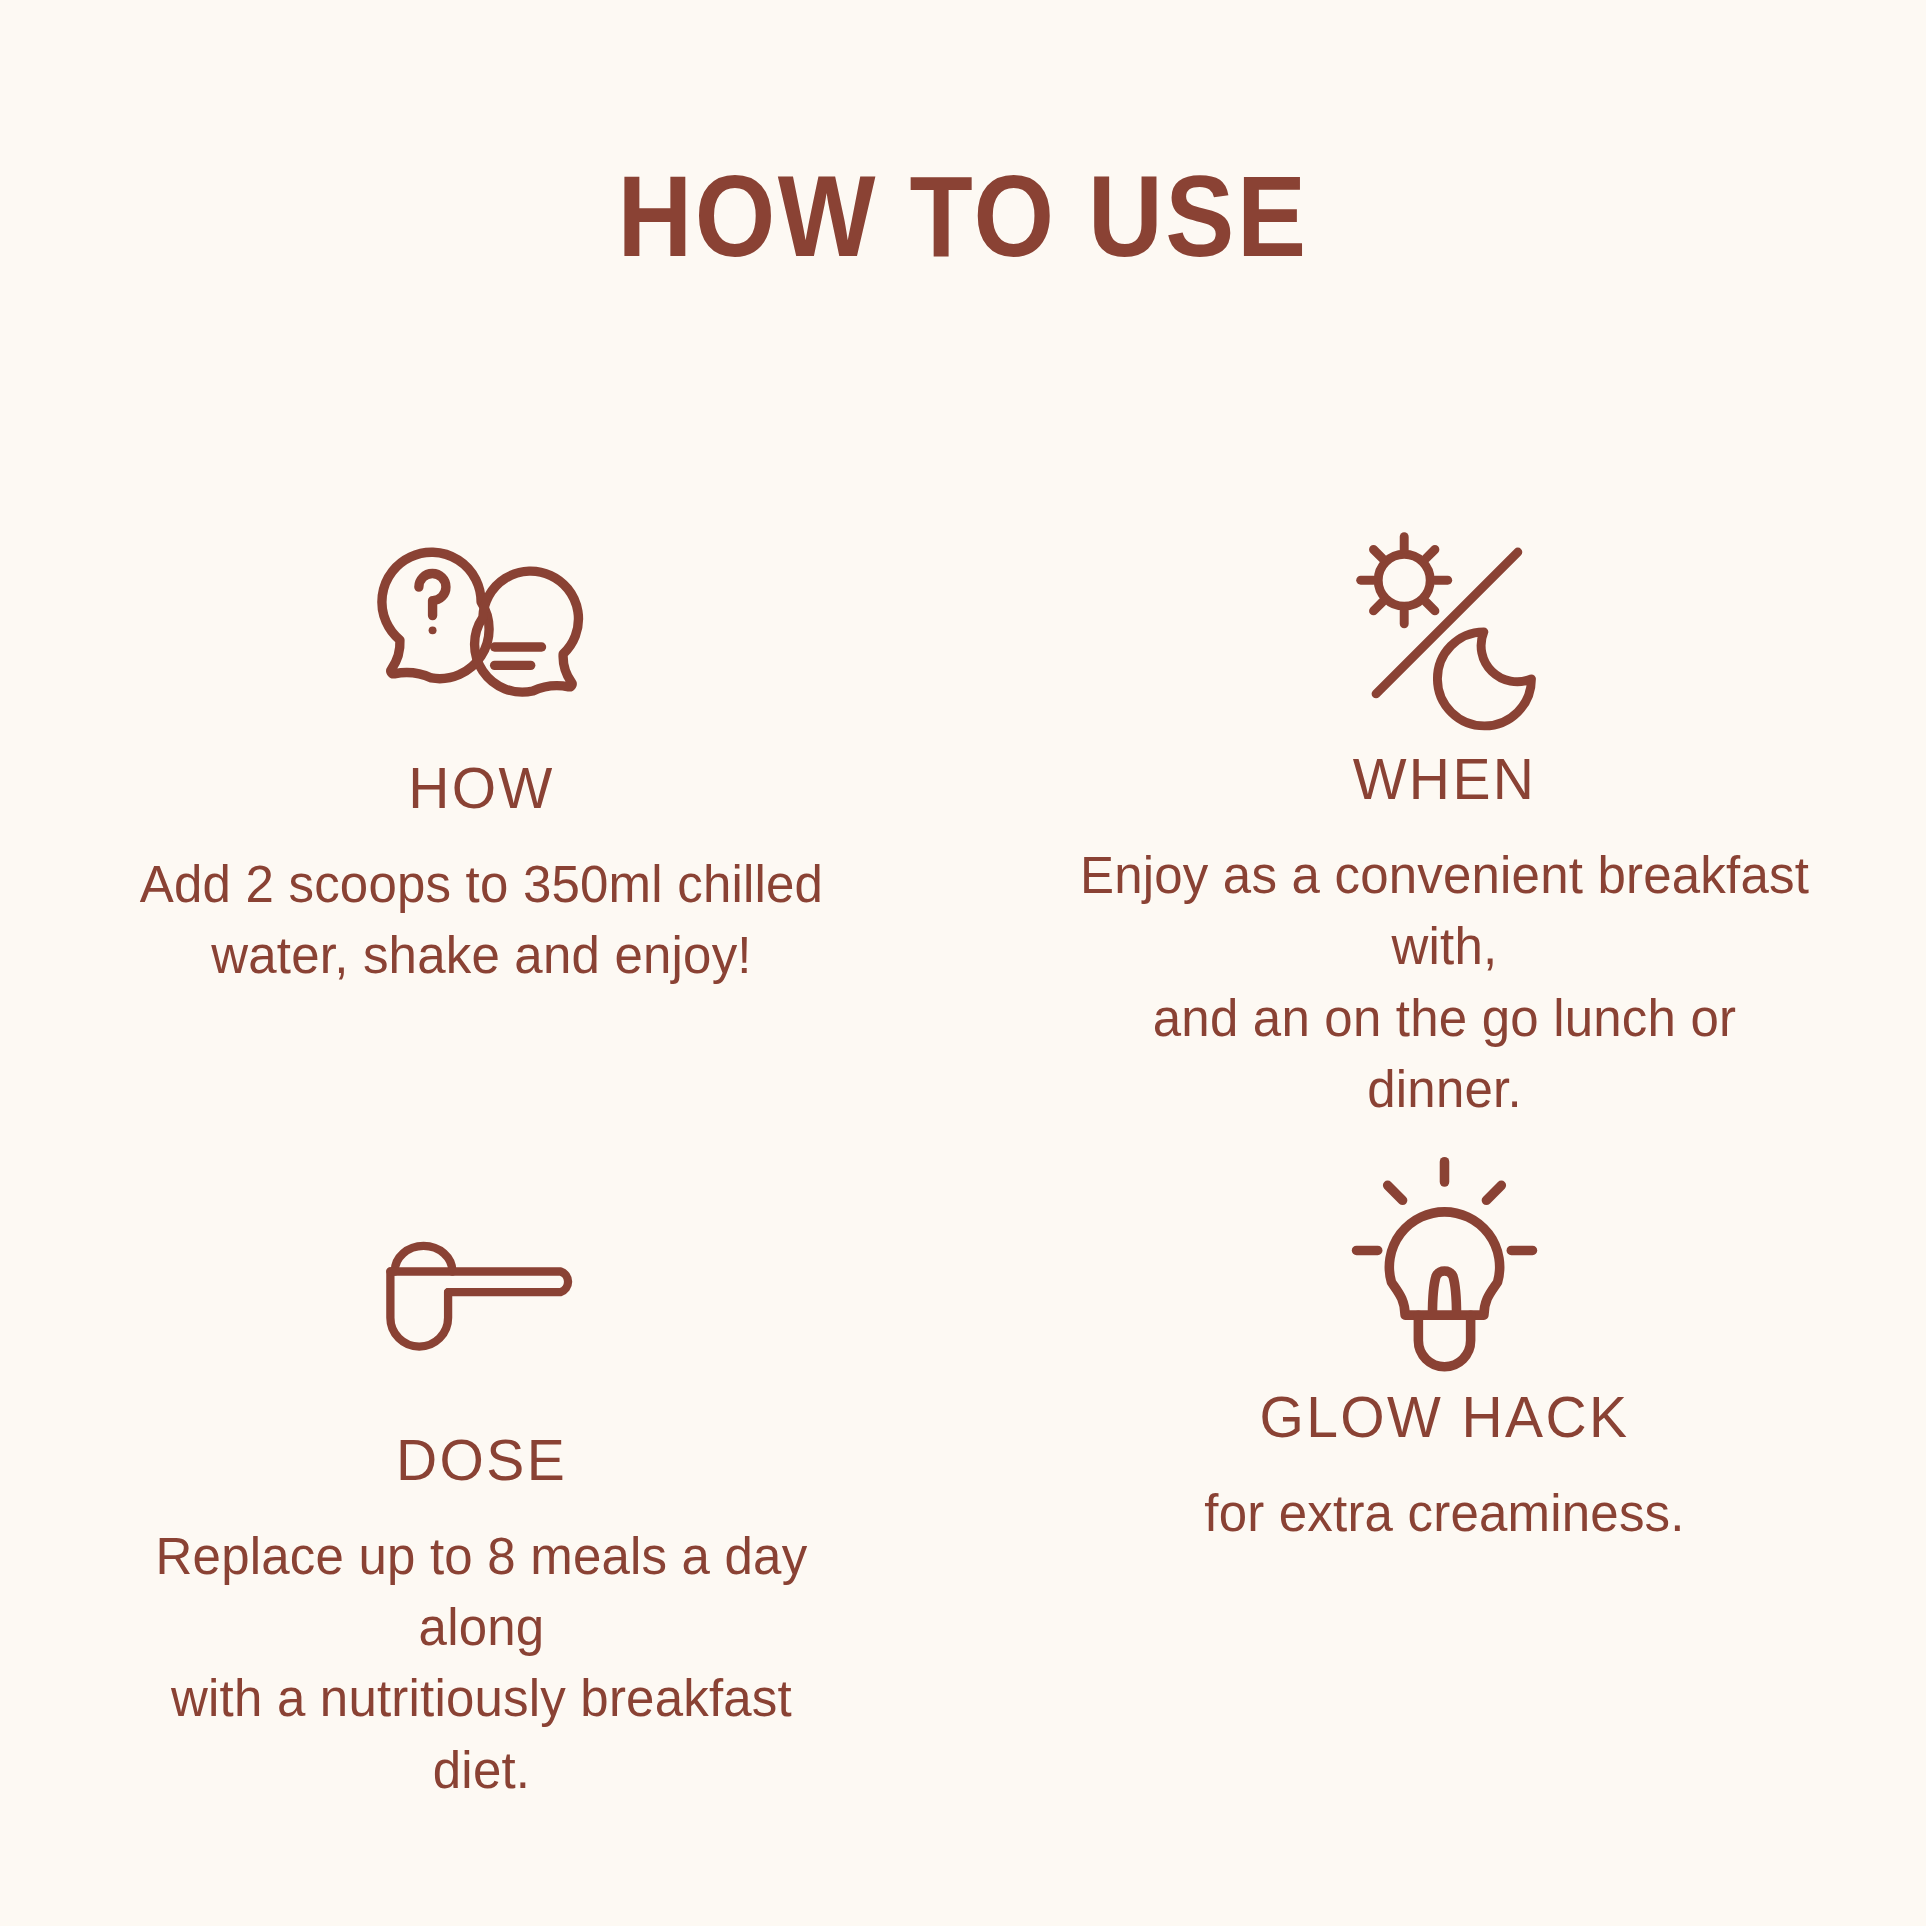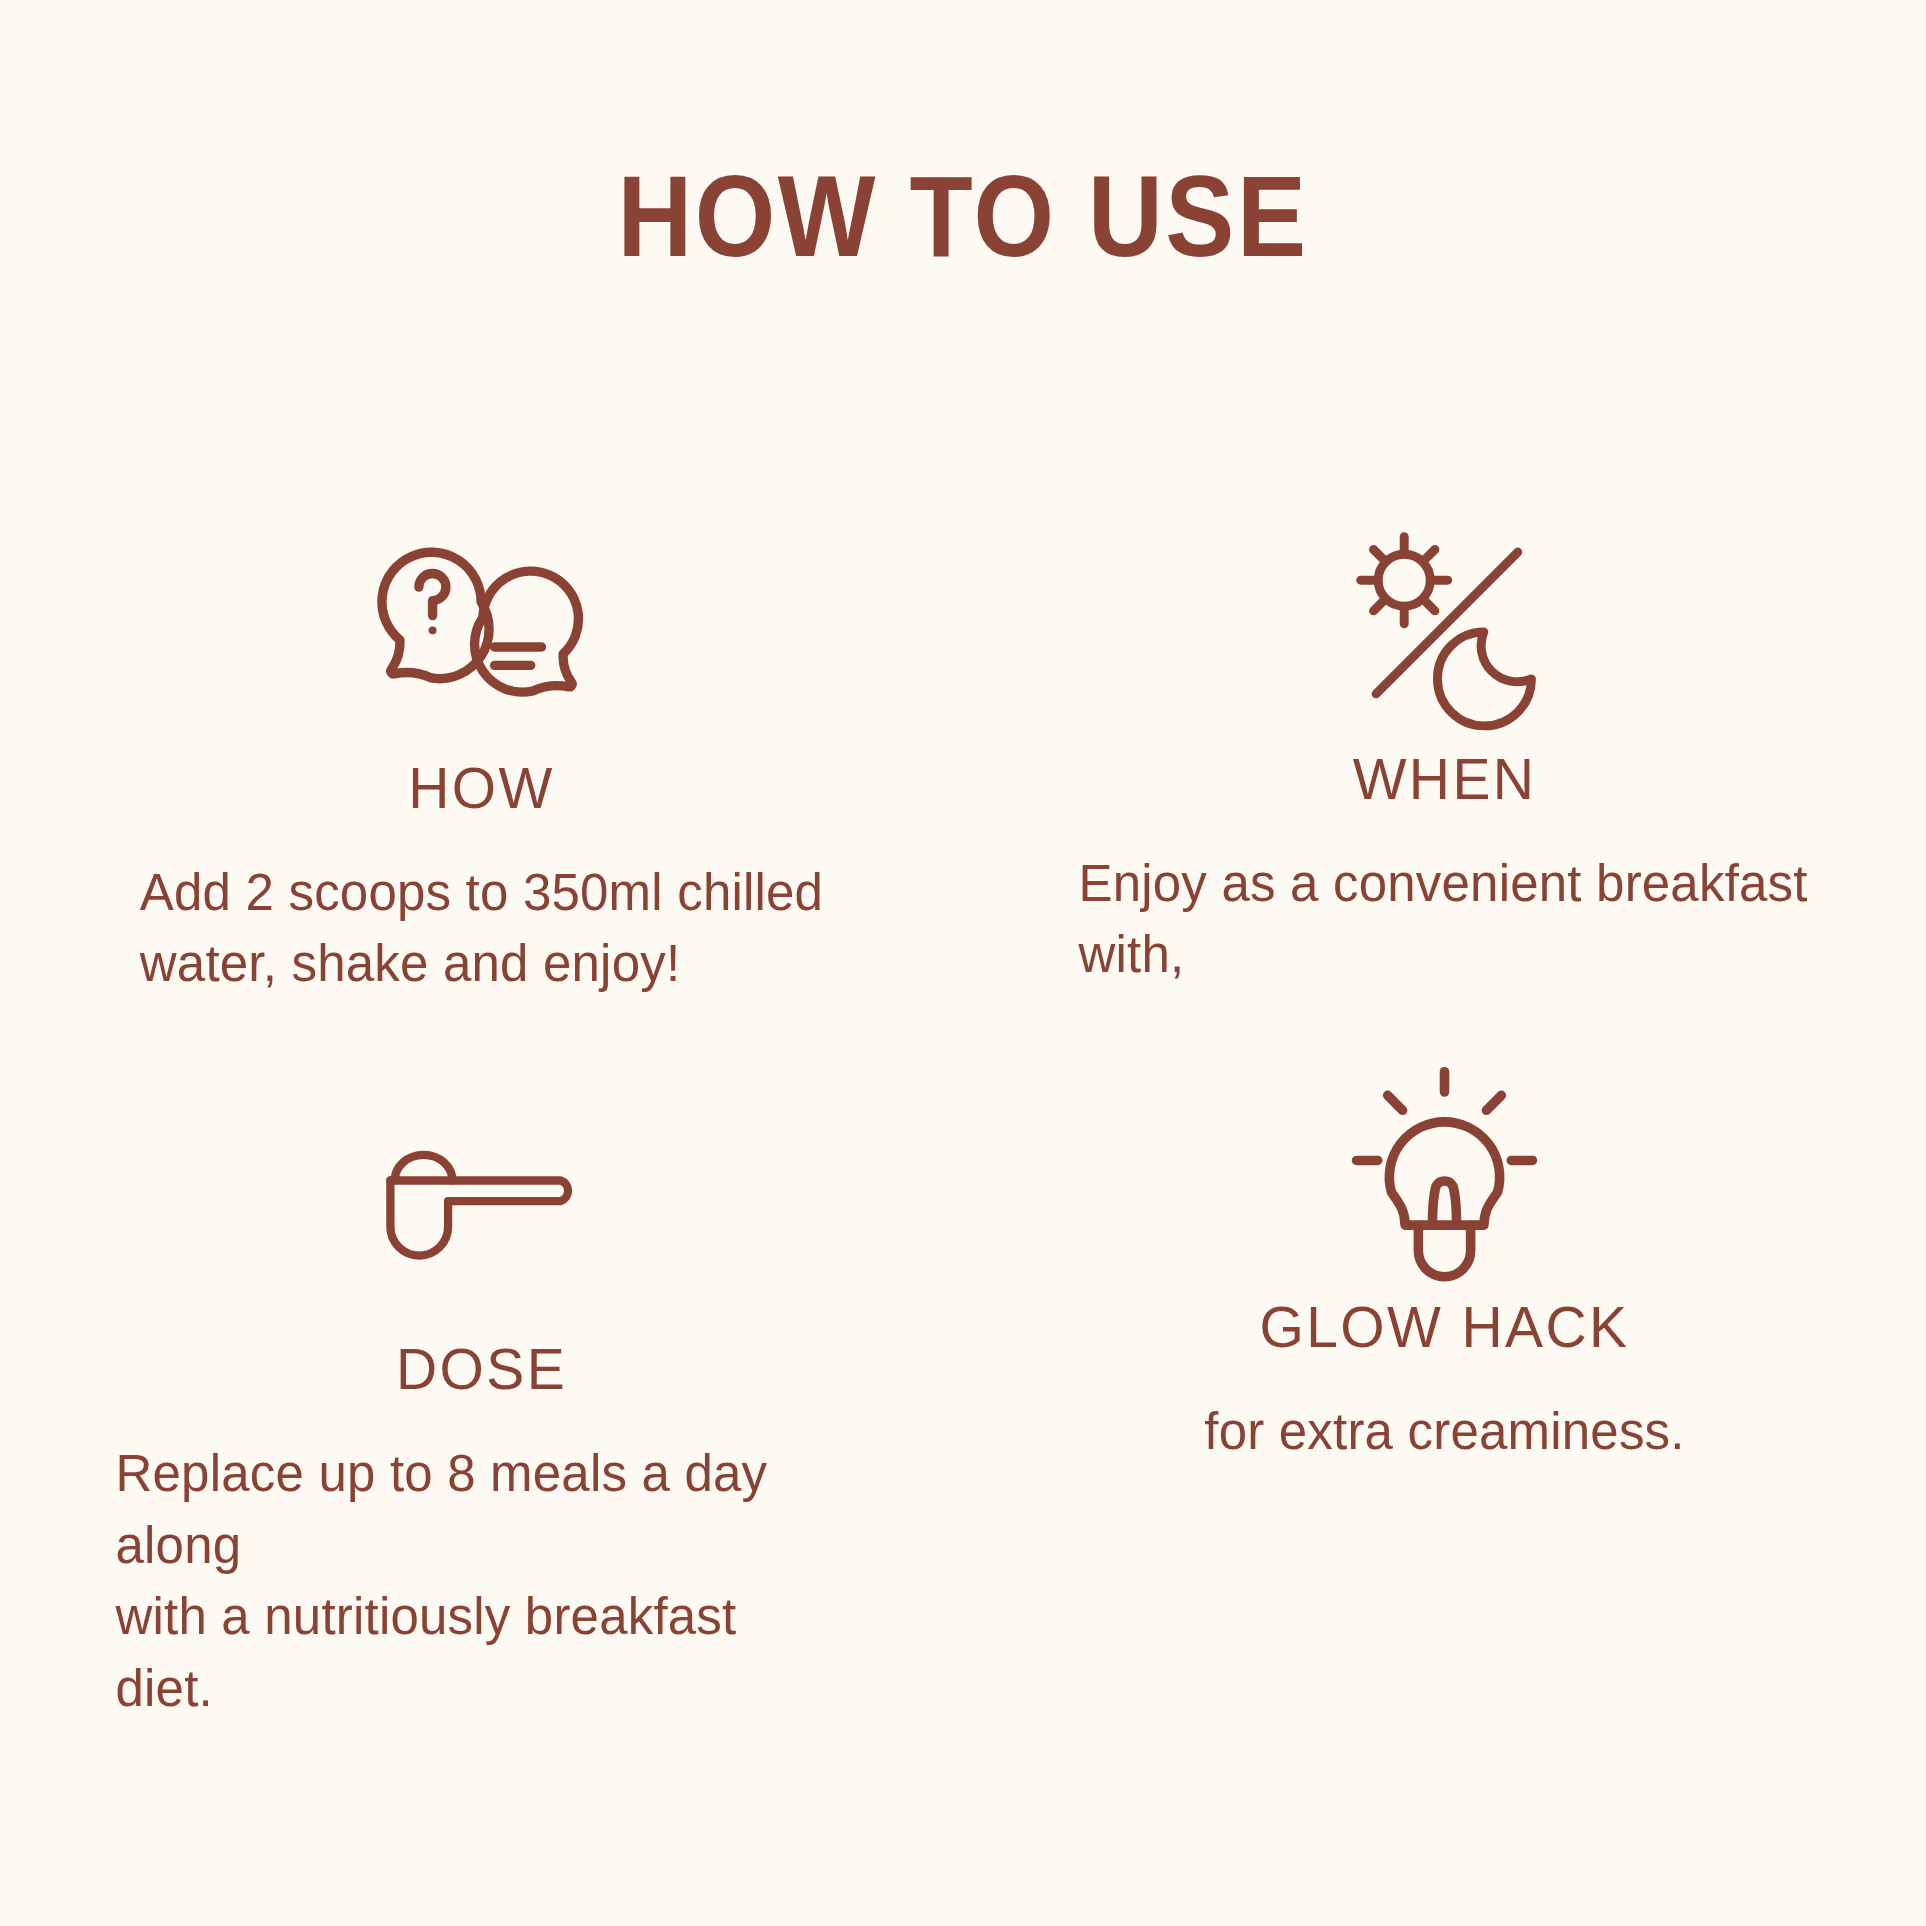--- a/index.html
+++ b/index.html
@@ -82,21 +82,22 @@
     white-space: nowrap;
   }
 
   .card-body {
     color: #8A4234;
     font-family: "Liberation Sans Narrow", "Liberation Sans", sans-serif;
     font-weight: 400;
     font-size: 51px;
     line-height: 1.40;
     letter-spacing: 0.2px;
-    margin-top: 40px;
+    text-align: center;
+    margin-top: 32px;
     max-width: 732px;
   }
   .card-body .ln { display: block; }
 
   
   .card.how    .icon-wrap { padding-top: 8.7px; }
   .card.when   .icon-wrap { padding-top: 0px;  }
   .card.dose   .icon-wrap { padding-top: 46px; }
   .card.glow   .icon-wrap { padding-top: 3.9px;  }
 </style>
@@ -160,20 +161,21 @@
           <path d="M16.5 89.5 L89.5 16.5"></path>
 
           <path d="M96.5 81.8
                    A24.2 24.2 0 1 1 72.0 57.6
                    A18.6 18.6 0 0 0 96.5 81.8 Z"></path>
         </svg>
       </div>
       <div class="card-heading">WHEN</div>
       <div class="card-body">
         <span class="ln">Enjoy as a convenient breakfast with,</span>
+        <span class="ln">and an on the go lunch or dinner.</span>
       </div>
     </div>
 
     <div class="card dose">
       <div class="icon-wrap">
         <svg width="202" height="114" viewBox="0 0 112 63" fill="none" stroke="#8A4234" stroke-width="4.6" stroke-linecap="round" stroke-linejoin="round">
 
           <path d="M7.6 14.6 A16.0 14.2 0 0 1 39.6 14.6"></path>
 
           <path d="M5.2 14.6

